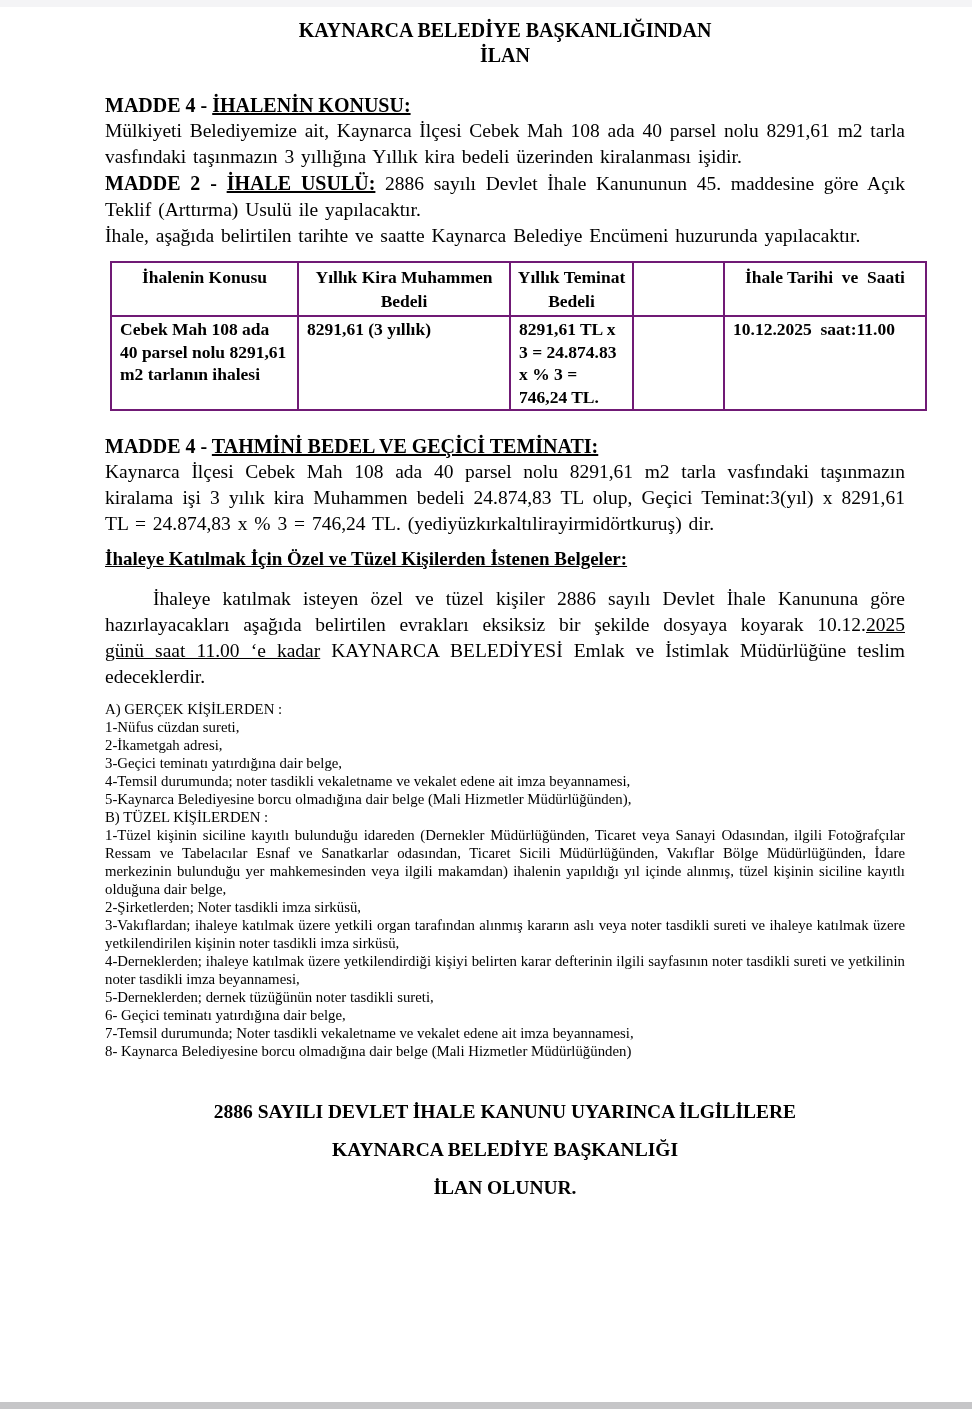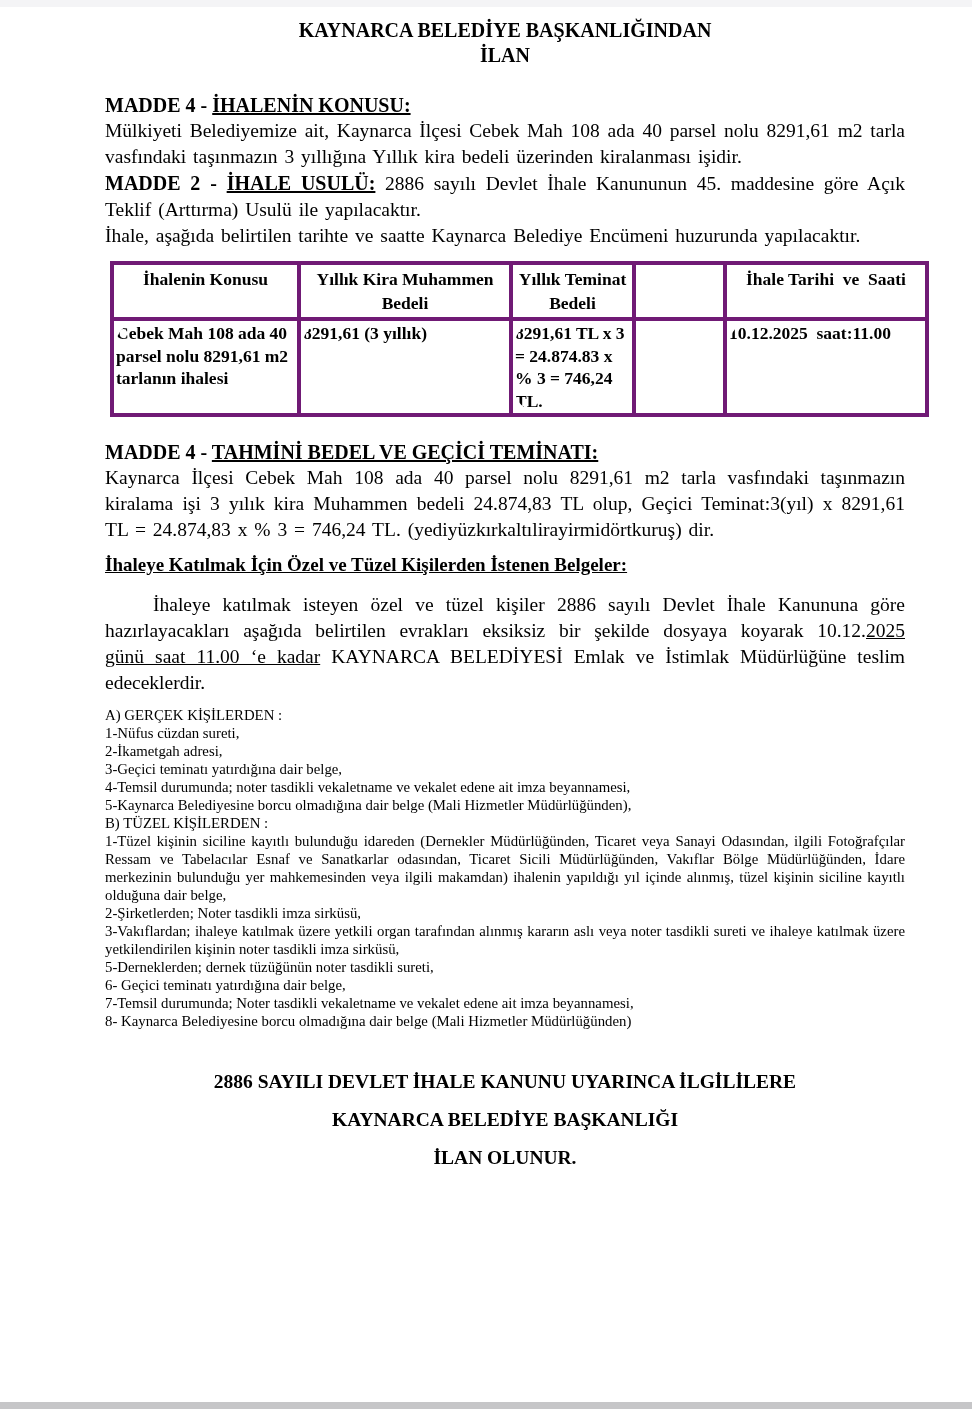--- a/index.html
+++ b/index.html
@@ -26,29 +26,29 @@
     margin:0; font-size:19.5px; line-height:26px;
     text-align:justify; word-spacing:2px;
   }
   .m2-para { margin-top:16px; }
 
   table.ihale {
     border-collapse:collapse; table-layout:fixed;
     width:815px; margin:12px 0 0 5px;
   }
   table.ihale th, table.ihale td {
-    border:4px solid #701a75; font-weight:bold;
+    border:2px solid #701a75; font-weight:bold;
     font-size:17.5px; vertical-align:top; overflow:hidden;
   }
   table.ihale th {
     text-align:center; line-height:24px; padding:2px 4px; height:44px;
     white-space:pre-wrap;
   }
   table.ihale td {
-    text-align:left; line-height:22.5px; padding:1px 2px; height:88px;
+    text-align:left; line-height:22.5px; padding:1px 8px; height:88px;
     white-space:pre-wrap;
     border-radius:25px;
   }
 
   .belgeler-head {
     margin-top:10px; font-weight:bold; font-size:19px; line-height:24px;
     text-decoration:underline;
   }
   p.intro {
     margin:15px 0 0 0; font-size:19.5px; line-height:26px;
@@ -115,20 +115,21 @@
     <div>A) GERÇEK KİŞİLERDEN :</div>
     <div>1-Nüfus cüzdan sureti,</div>
     <div>2-İkametgah adresi,</div>
     <div>3-Geçici teminatı yatırdığına dair belge,</div>
     <div>4-Temsil durumunda; noter tasdikli vekaletname ve vekalet edene ait imza beyannamesi,</div>
     <div>5-Kaynarca Belediyesine borcu olmadığına dair belge (Mali Hizmetler Müdürlüğünden),</div>
     <div>B) TÜZEL KİŞİLERDEN :</div>
     <div>1-Tüzel kişinin siciline kayıtlı bulunduğu idareden (Dernekler Müdürlüğünden, Ticaret veya Sanayi Odasından, ilgili Fotoğrafçılar Ressam ve Tabelacılar Esnaf ve Sanatkarlar odasından, Ticaret Sicili Müdürlüğünden, Vakıflar Bölge Müdürlüğünden, İdare merkezinin bulunduğu yer mahkemesinden veya ilgili makamdan) ihalenin yapıldığı yıl içinde alınmış, tüzel kişinin siciline kayıtlı olduğuna dair belge,</div>
     <div>2-Şirketlerden; Noter tasdikli imza sirküsü,</div>
     <div>3-Vakıflardan; ihaleye katılmak üzere yetkili organ tarafından alınmış kararın aslı veya noter tasdikli sureti ve ihaleye katılmak üzere yetkilendirilen kişinin noter tasdikli imza sirküsü,</div>
+    <div>4-Derneklerden; ihaleye katılmak üzere yetkilendirdiği kişiyi belirten karar defterinin ilgili sayfasının noter tasdikli sureti ve yetkilinin noter tasdikli imza beyannamesi,</div>
     <div>5-Derneklerden; dernek tüzüğünün noter tasdikli sureti,</div>
     <div>6- Geçici teminatı yatırdığına dair belge,</div>
     <div>7-Temsil durumunda; Noter tasdikli vekaletname ve vekalet edene ait imza beyannamesi,</div>
     <div>8- Kaynarca Belediyesine borcu olmadığına dair belge (Mali Hizmetler Müdürlüğünden)</div>
   </div>
 
   <div class="footer">
     <div>2886 SAYILI DEVLET İHALE KANUNU UYARINCA İLGİLİLERE</div>
     <div>KAYNARCA BELEDİYE BAŞKANLIĞI</div>
     <div>İLAN OLUNUR.</div>

